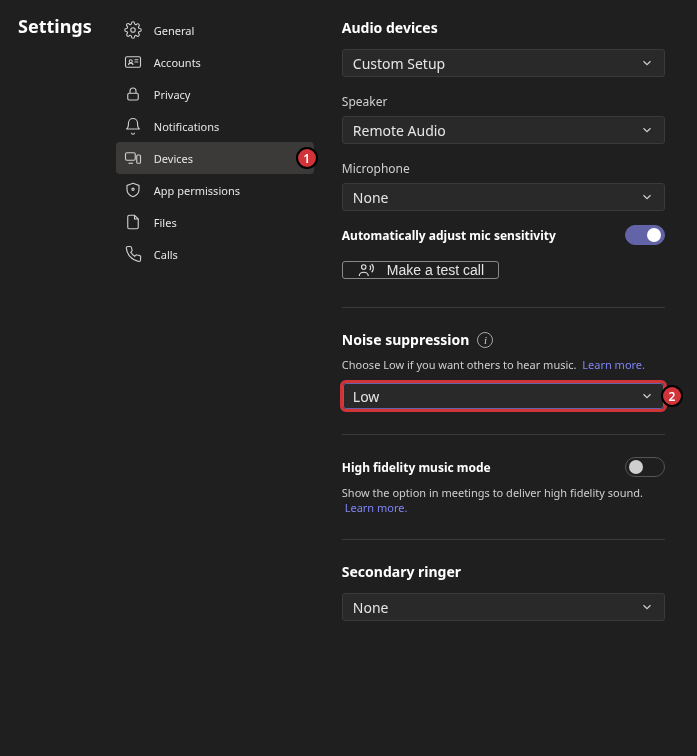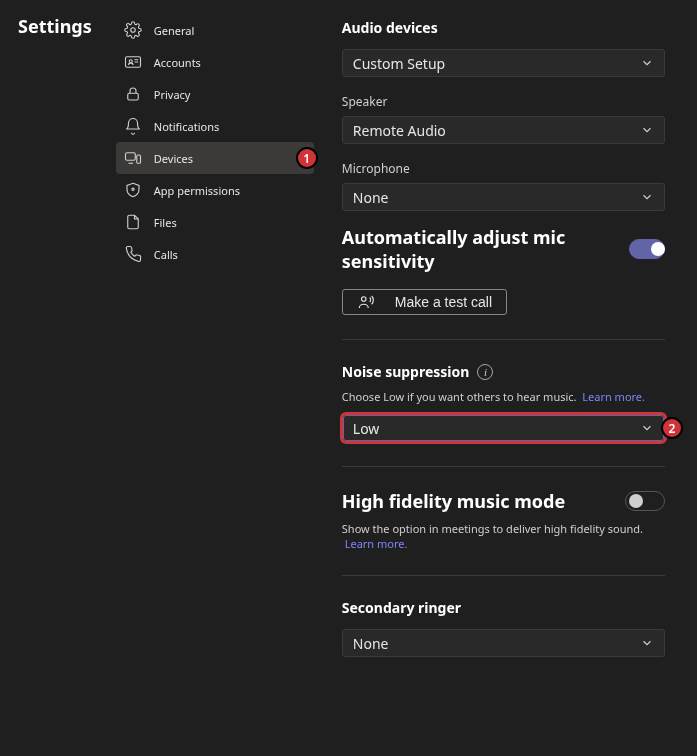--- a/index.html
+++ b/index.html
@@ -109,21 +109,21 @@
     display: inline-flex;
   }
   .row {
     display: flex;
     align-items: center;
     justify-content: space-between;
     margin-top: 14px;
   }
   .row .label {
     font-weight: 700;
-    font-size: 18px;
+    font-size: 12px;
   }
   .toggle {
     width: 40px; height: 20px;
     border-radius: 999px;
     position: relative;
     cursor: pointer;
     border: 1px solid #555;
     background: #1f1f1f;
   }
   .toggle .knob {
@@ -137,29 +137,29 @@
   .toggle.on {
     background: #6264a7;
     border-color: #6264a7;
   }
   .toggle.on .knob {
     left: 21px;
     background: #fff;
   }
   .btn {
     margin-top: 16px;
-    height: 26px;
+    height: 18px;
     padding: 0 14px;
     background: #1f1f1f;
     border: 1px solid #8a8886;
     border-radius: 3px;
     color: #e6e6e6;
     display: inline-flex;
     align-items: center;
-    gap: 20px;
+    gap: 12px;
     cursor: pointer;
     font-size: 14px;
   }
   .divider {
     border: none;
     border-top: 1px solid #3b3a39;
     margin: 24px 0 22px 0;
   }
   .sec-head {
     display: flex; align-items: center; gap: 8px;

